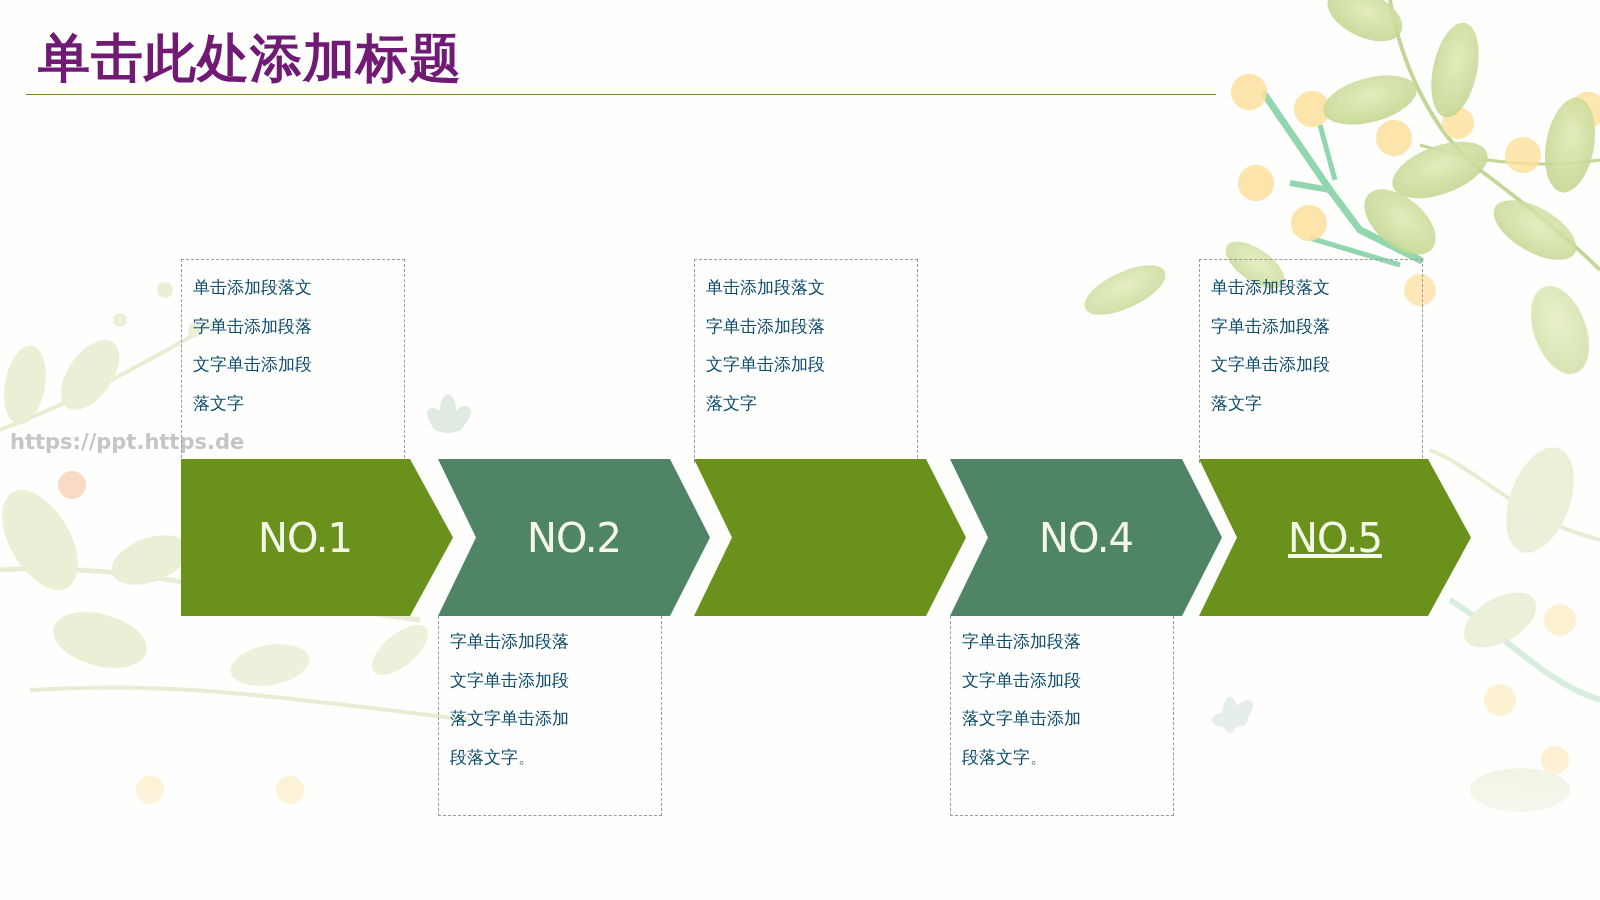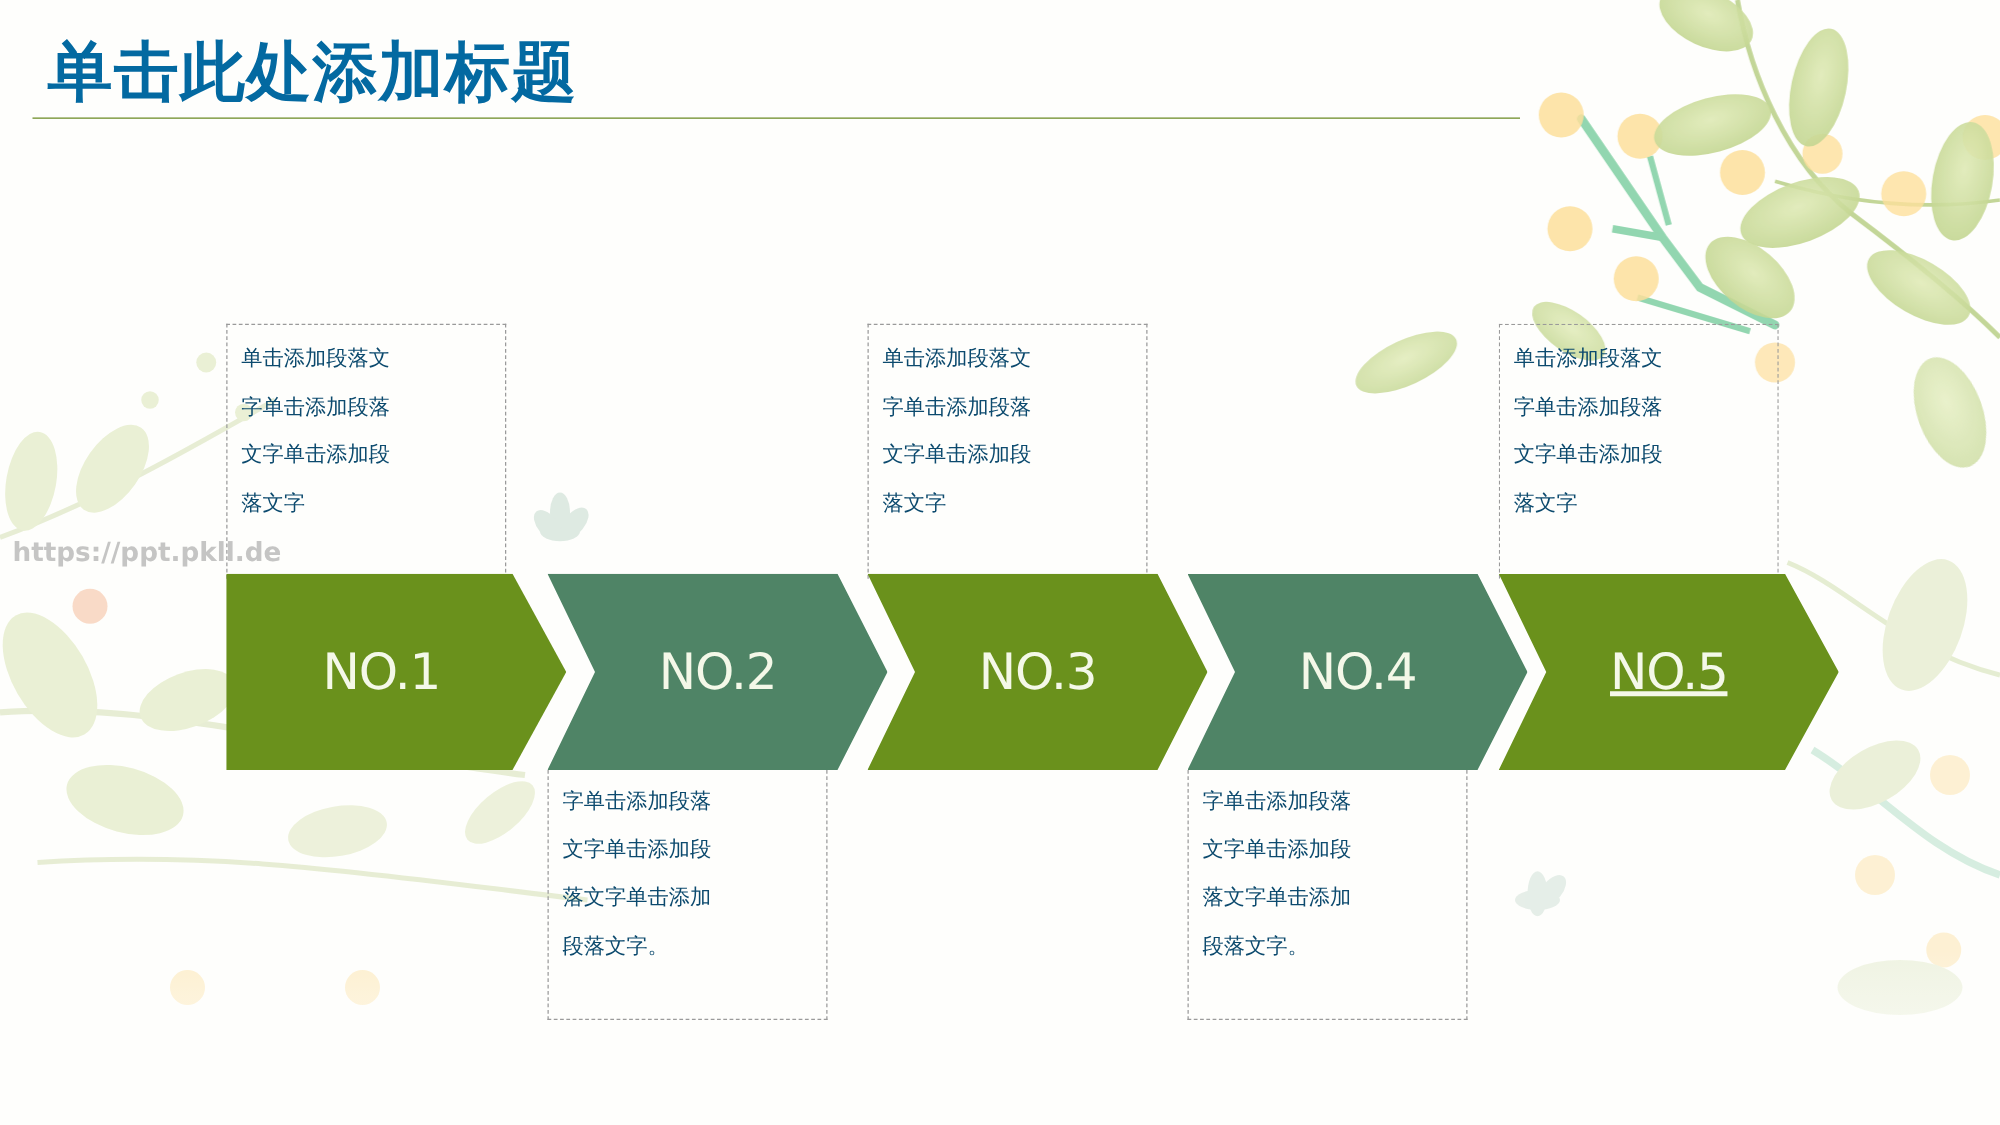--- a/index.html
+++ b/index.html
@@ -4,21 +4,21 @@
 <style>
   html, body { margin: 0; padding: 0; }
   body {
     width: 1600px; height: 900px; overflow: hidden; position: relative;
     background: #fefefc;
     font-family: "DejaVu Sans", "Liberation Sans", sans-serif;
   }
   .deco { position: absolute; pointer-events: none; }
   .title {
     position: absolute; left: 38px; top: 26px;
-    font-size: 52px; font-weight: bold; color: #0369a1;
+    font-size: 52px; font-weight: bold; color: #701a75;
     letter-spacing: 1px; line-height: 64px;
   }
   .title-rule {
     position: absolute; left: 26px; top: 94px; width: 1190px; height: 0;
     border-top: 1.5px solid #6a8a22;
   }
   .watermark {
     position: absolute; left: 10px; top: 430px;
     font-family: "DejaVu Sans", sans-serif; font-weight: bold;
     font-size: 21px; color: rgba(150,150,150,0.55); letter-spacing: 0px;
@@ -128,21 +128,21 @@
   <g opacity="0.35" fill="#b9d2c4">
     <ellipse cx="1230" cy="715" rx="8" ry="18"></ellipse>
     <ellipse cx="1230" cy="720" rx="18" ry="8"></ellipse>
     <ellipse cx="1242" cy="712" rx="8" ry="14" transform="rotate(40 1242 712)"></ellipse>
   </g>
   <rect x="0" y="760" width="1600" height="140" fill="url(#fadeBottom)"></rect>
 </svg>
 
 <div class="title">单击此处添加标题</div>
 <div class="title-rule"></div>
-<div class="watermark">https://ppt.pkll.de</div>
+<div class="watermark">https://ppt.https.de</div>
 
 <div class="textbox top" style="left:181px; top:259px;">
   <p>单击添加段落文</p>
   <p>字单击添加段落</p>
   <p>文字单击添加段</p>
   <p>落文字</p>
 </div>
 <div class="textbox bottom" style="left:438px; top:616px;">
   <p>字单击添加段落</p>
   <p>文字单击添加段</p>
@@ -179,21 +179,20 @@
   <svg width="272" height="157">
     <polygon points="0,0 232,0 272,78.5 232,157 0,157 38,78.5" fill="#4f8466"></polygon>
   </svg>
   <div class="chev-label" style="left:20px;right:20px;">NO.2</div>
 </div>
 
 <div class="chev" style="left:694px; width:272px;">
   <svg width="272" height="157">
     <polygon points="0,0 232,0 272,78.5 232,157 0,157 38,78.5" fill="#6a911c"></polygon>
   </svg>
-  <div class="chev-label" style="left:20px;right:20px;">NO.3</div>
 </div>
 
 <div class="chev" style="left:950px; width:272px;text-decoration:underline;">
   <svg width="272" height="157">
     <polygon points="0,0 232,0 272,78.5 232,157 0,157 38,78.5" fill="#4f8466"></polygon>
   </svg>
   <div class="chev-label" style="left:20px;right:20px;">NO.4</div>
 </div>
 
 <div class="chev" style="left:1199px; width:272px;">

